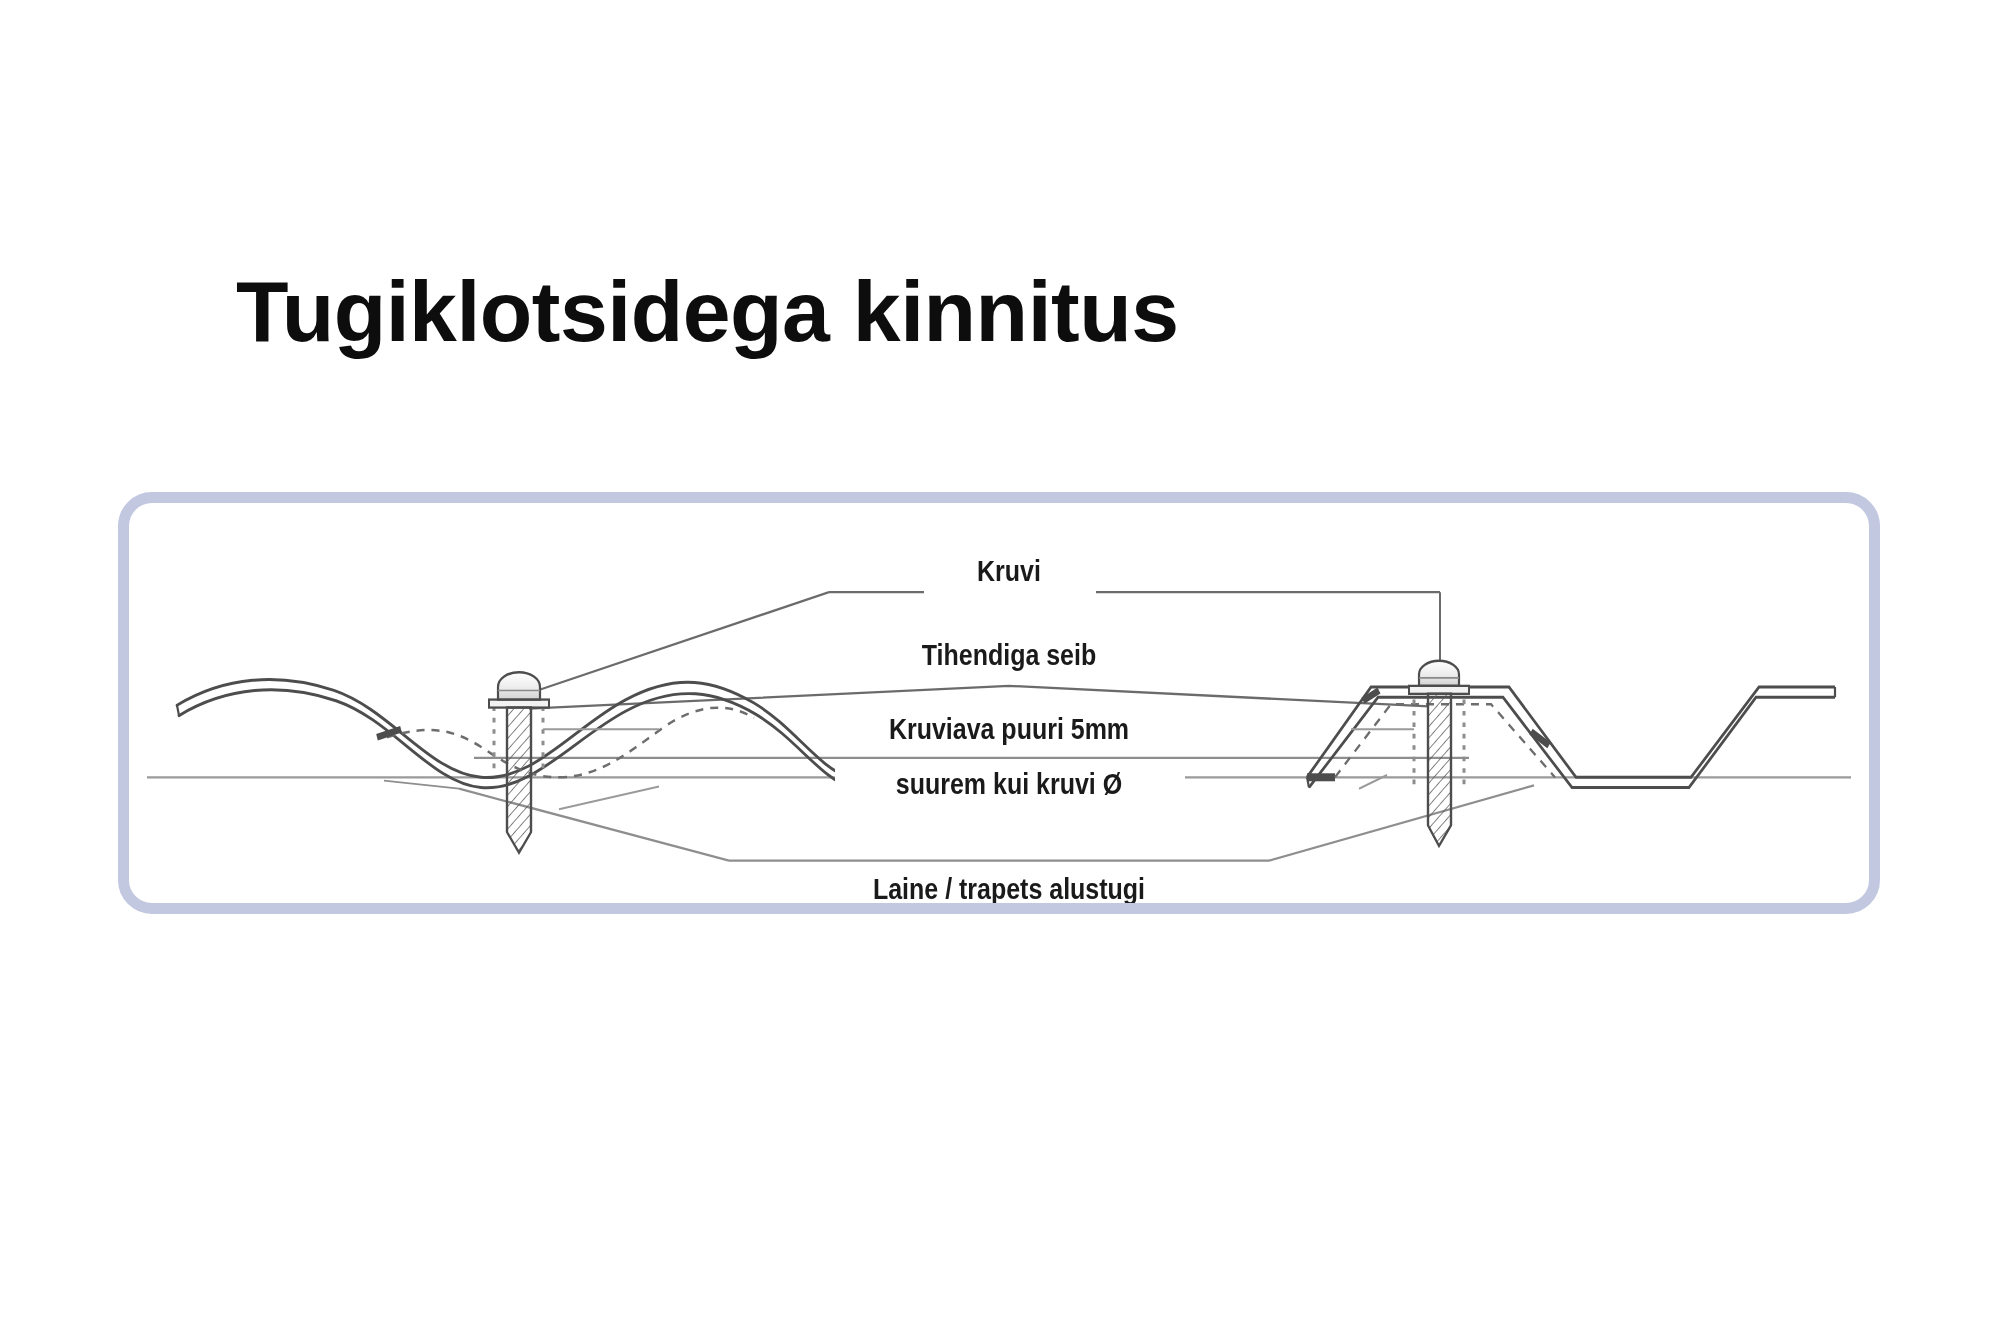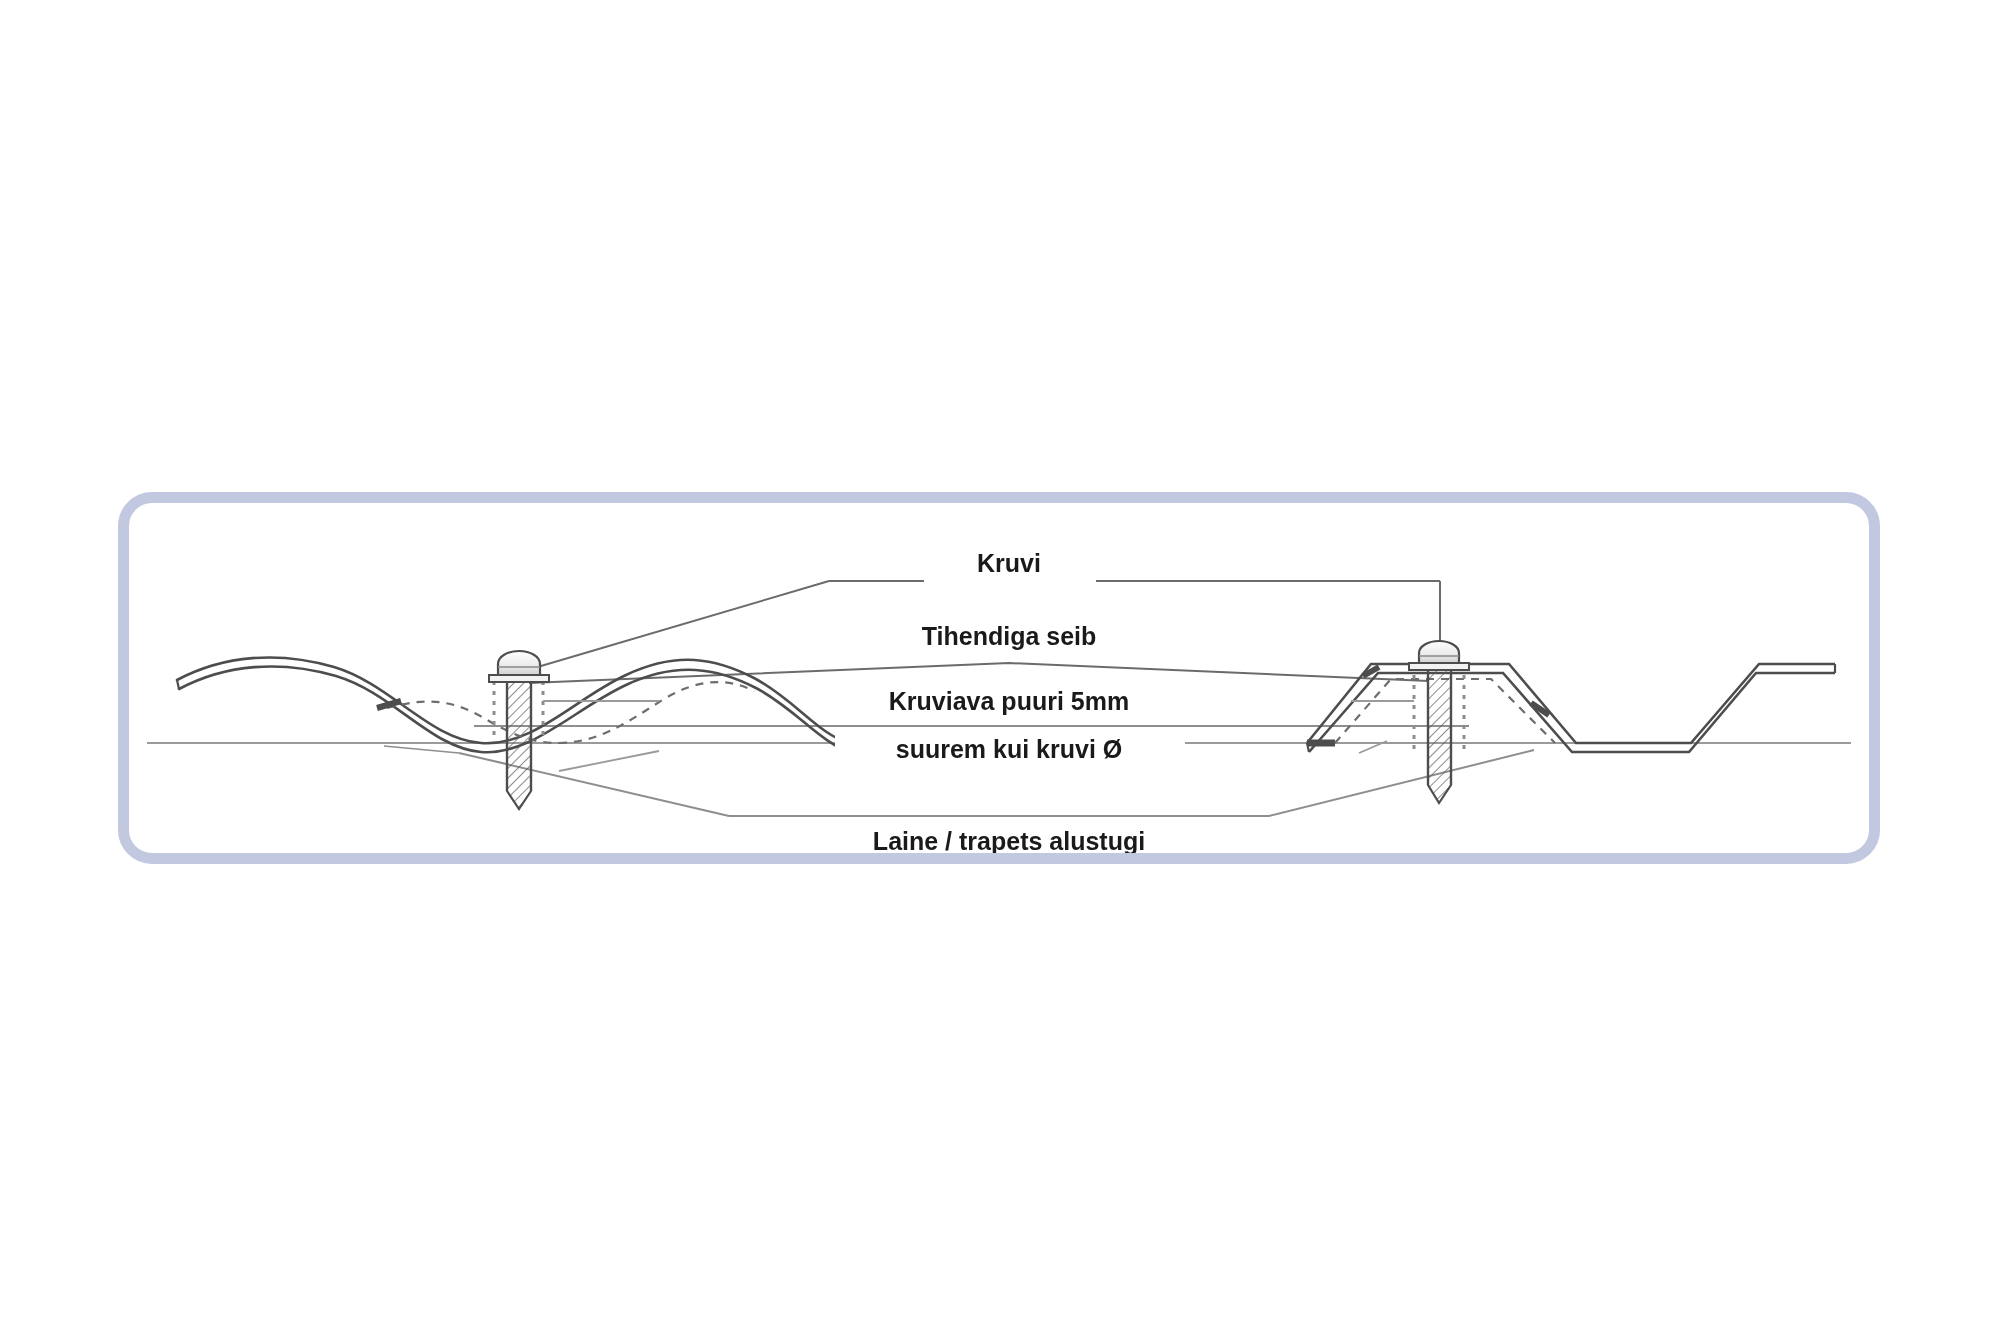--- a/index.html
+++ b/index.html
@@ -34,21 +34,21 @@
     color: #0d0d0d;
     white-space: nowrap;
   }
 
   
   #figure-frame {
     position: absolute;
     left: 118px;
     top: 492px;
     width: 1762px;
-    height: 372px;
+    height: 422px;
     border: 11px solid #c2c8e0;
     border-radius: 34px;
     background: #ffffff;
     box-sizing: border-box;
   }
 
   #figure-canvas {
     position: absolute;
     left: 0;
     top: 0;
@@ -64,20 +64,21 @@
     fill: #1a1a1a;
     text-anchor: middle;
     dominant-baseline: middle;
   }
 </style>
 </head>
 <body>
 
 <div id="slide">
 
+  <div id="slide-title">Tugiklotsidega kinnitus</div>
 
   <div id="figure-frame">
 
     <svg id="figure-canvas" viewBox="0 0 1740 350" preserveAspectRatio="none">
 
       <defs>
 
         <pattern id="screwHatch" width="7" height="7" patternUnits="userSpaceOnUse" patternTransform="rotate(45)">
           <line x1="0" y1="0" x2="0" y2="7" stroke="#5a5a5a" stroke-width="1.4"></line>
         </pattern>

